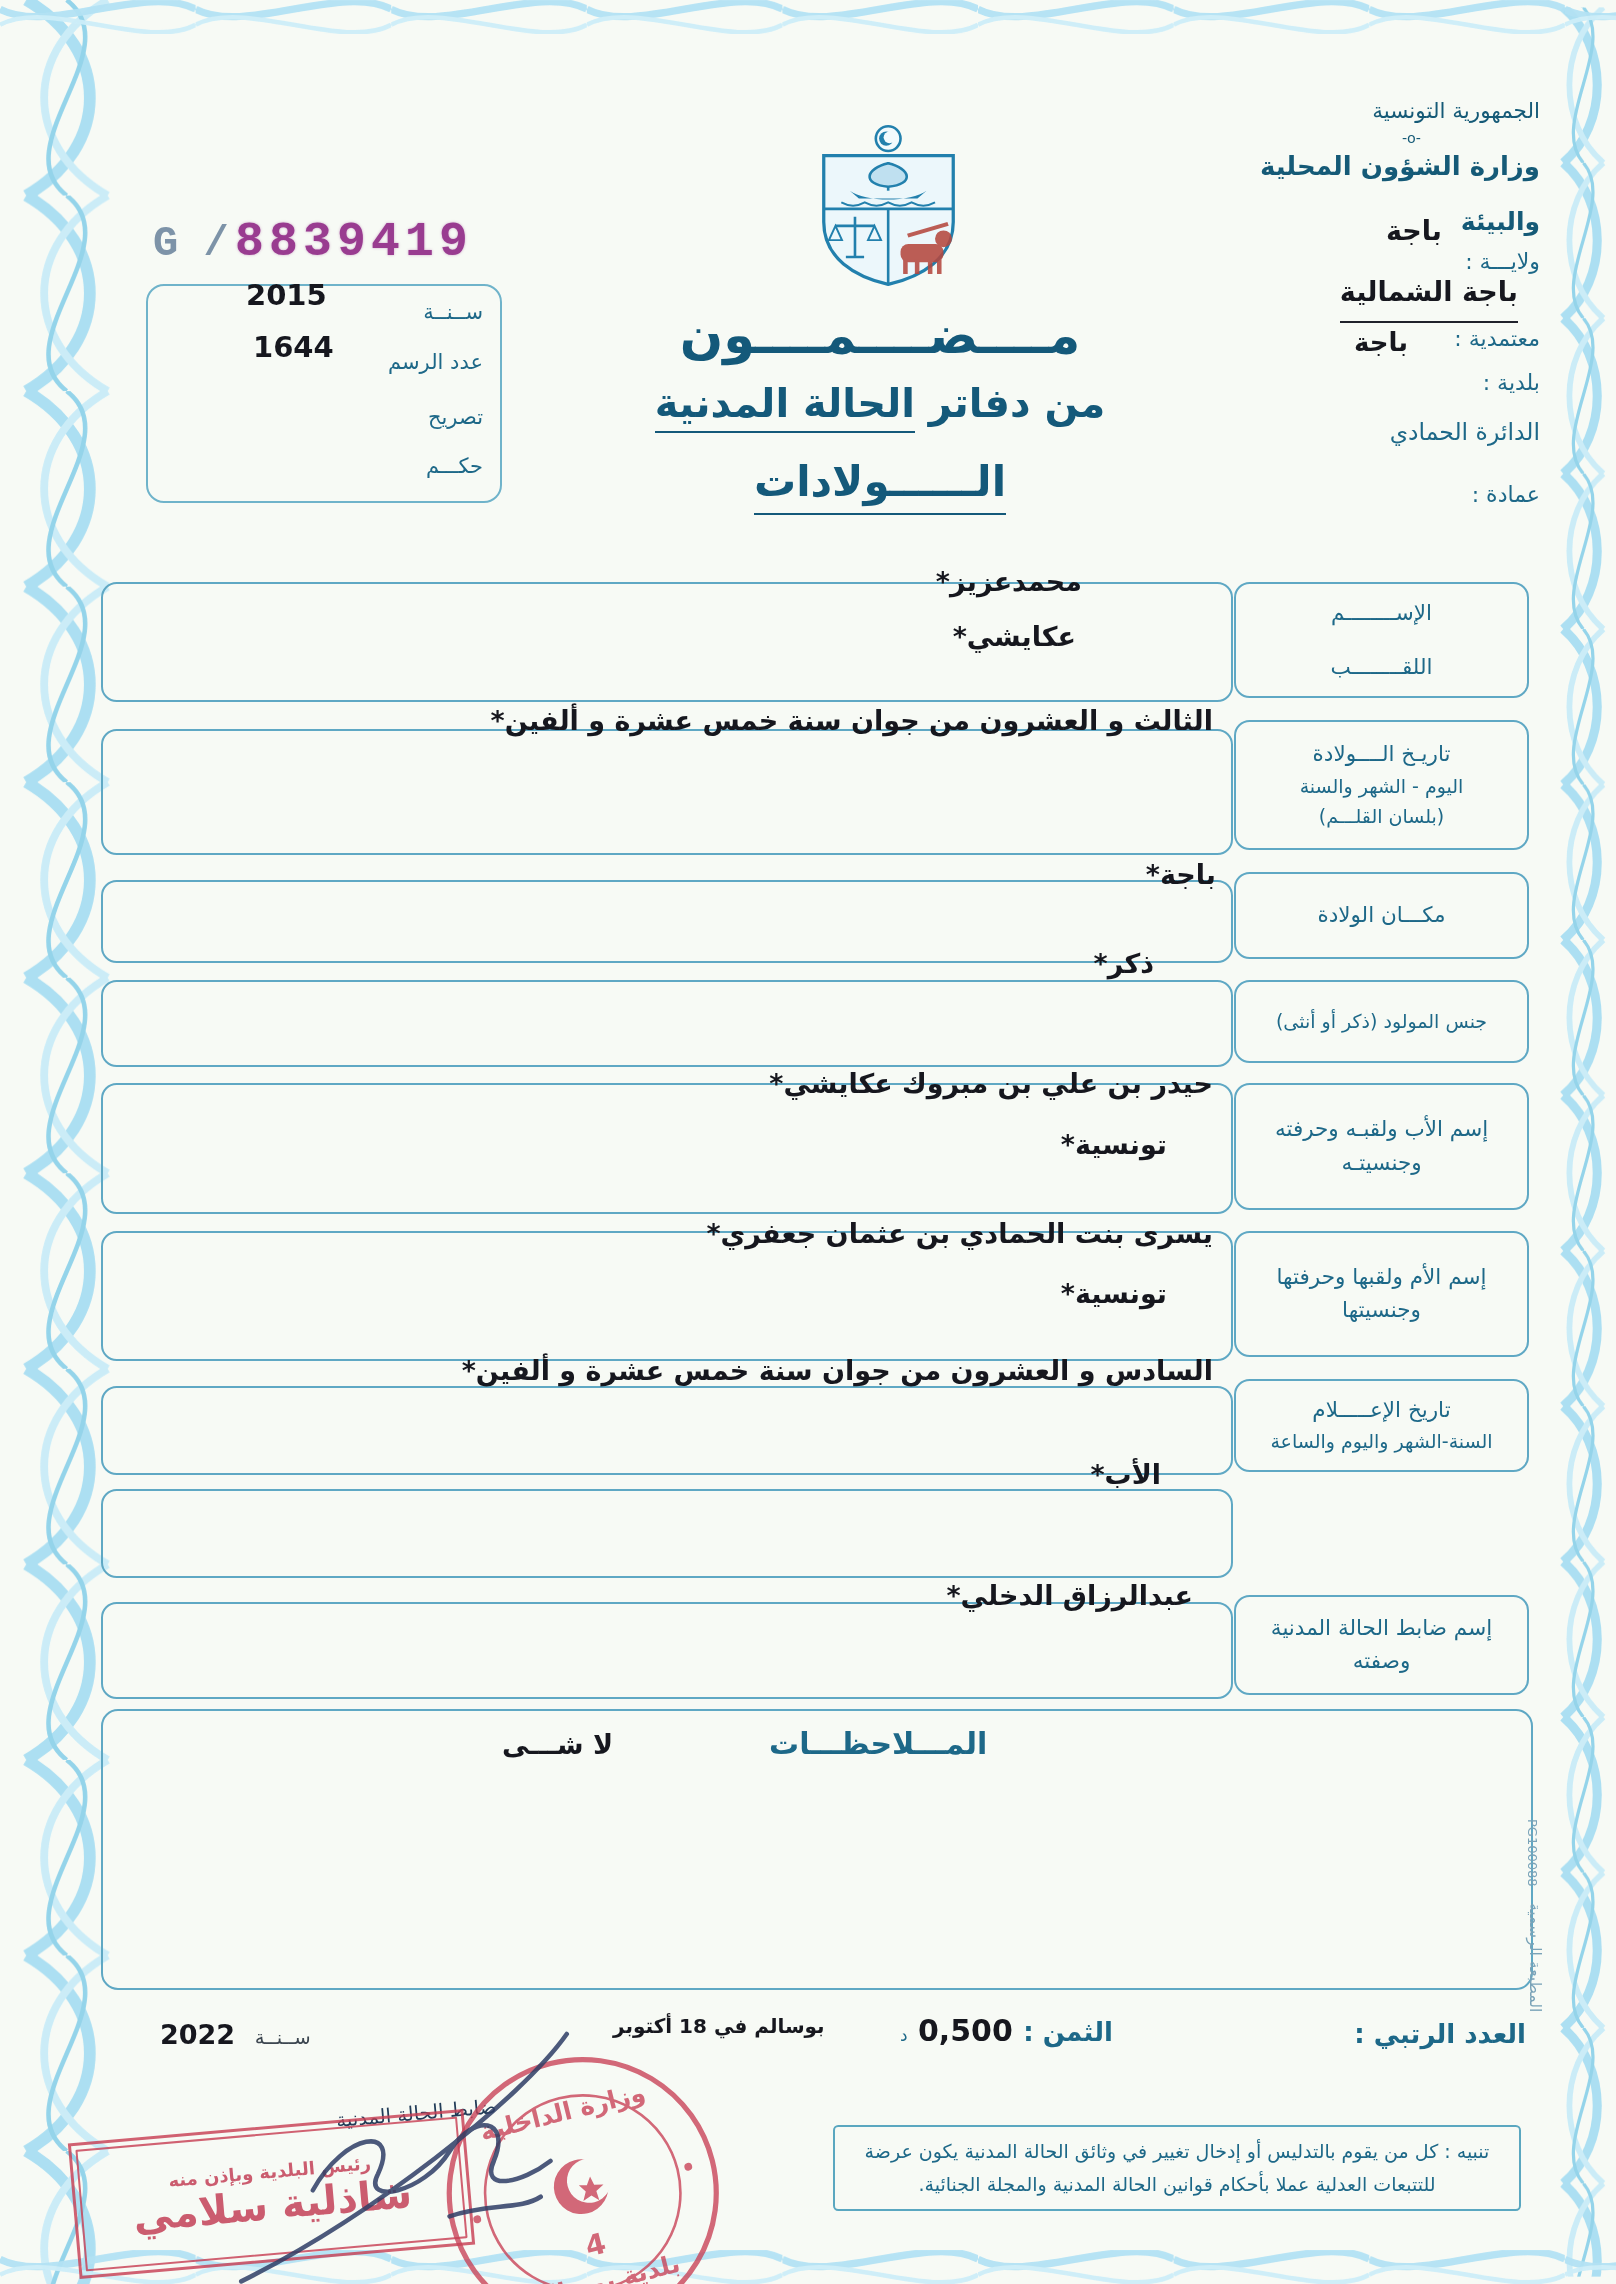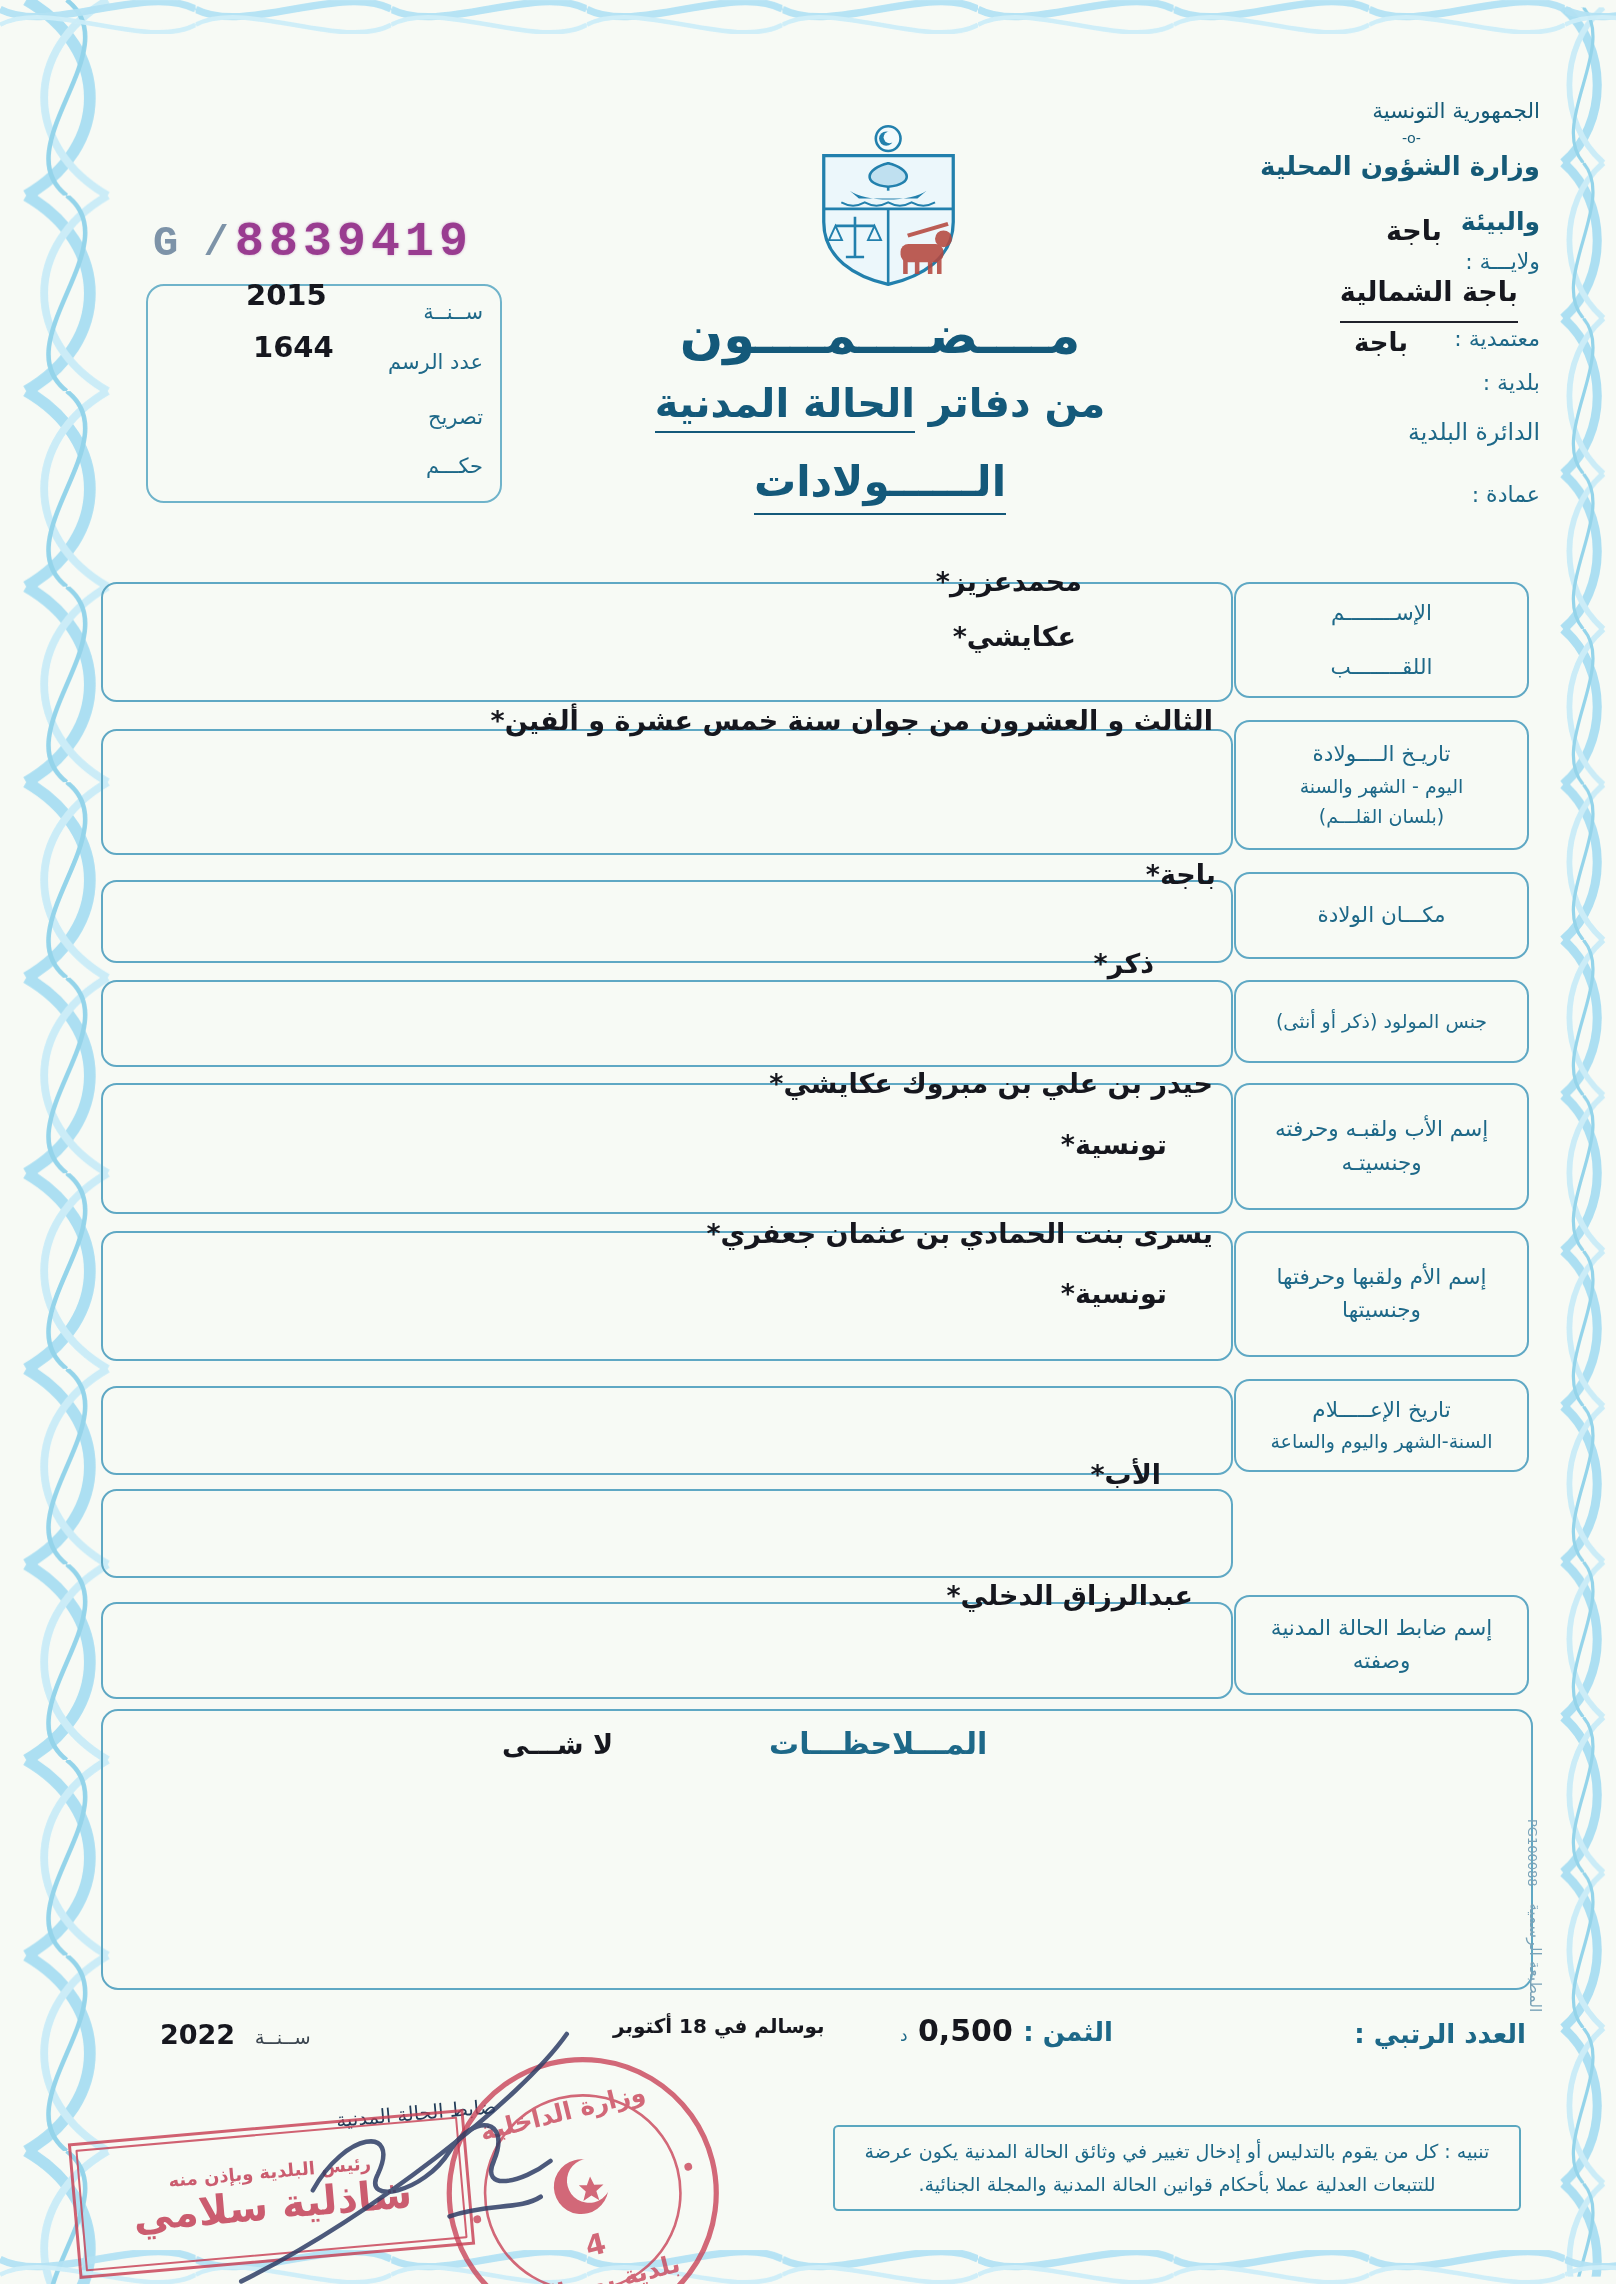--- a/index.html
+++ b/index.html
@@ -151,21 +151,21 @@
   <div class="hdr-line print-dark" style="top:98px;font-size:21.5px">الجمهورية التونسية</div>
   <div class="hdr-line print-dark" style="top:130px;font-size:14.3px;right:196px">-o-</div>
   <div class="hdr-line print-dark" style="top:151px;font-size:26px;font-weight:700">وزارة الشؤون المحلية</div>
   <div class="hdr-line print-dark" style="top:207px;font-size:25px;font-weight:700">والبيئة</div>
   <div class="abs typed" style="right:175px;top:215px;font-size:27px;z-index:2">باجة</div>
   <div class="hdr-line print" style="top:249px;font-size:22px">ولايـــة :</div>
   <div class="abs typed" style="right:99px;top:276px;font-size:27px;border-bottom:2.6px solid #20222b;padding-bottom:14px;z-index:2">باجة الشمالية</div>
   <div class="hdr-line print" style="top:326px;font-size:22px">معتمدية :</div>
   <div class="abs typed" style="right:209px;top:327px;font-size:26px;z-index:2">باجة</div>
   <div class="hdr-line print" style="top:370px;font-size:22px">بلدية :</div>
-  <div class="hdr-line print" style="top:418px;font-size:23.5px">الدائرة البلدية</div>
+  <div class="hdr-line print" style="top:418px;font-size:23.5px">الدائرة الحمادي</div>
   <div class="hdr-line print" style="top:482px;font-size:22px">عمادة :</div>
 
   <div class="record-box">
     <span class="rb-label" style="top:14.3px">ســنــة</span>
     <span class="rb-label" style="top:64px">عدد الرسم</span>
     <span class="rb-label" style="top:119px">تصريح</span>
     <span class="rb-label" style="top:168px">حكـــم</span>
   </div>
   <div class="abs typed" style="left:246px;top:278px;font-size:29px;z-index:3">2015</div>
   <div class="abs typed" style="left:253px;top:330px;font-size:29px;z-index:3">1644</div>
@@ -223,20 +223,21 @@
 
   <div class="val typed" style="right:535px;top:566px">محمدعزيز*</div>
   <div class="val typed" style="right:541px;top:621px">عكايشي*</div>
   <div class="val typed" style="right:404px;top:705px">الثالث و العشرون من جوان سنة خمس عشرة و ألفين*</div>
   <div class="val typed" style="right:401px;top:859px">باجة*</div>
   <div class="val typed" style="right:463px;top:948px">ذكر*</div>
   <div class="val typed" style="right:404px;top:1068px">حيدر بن علي بن مبروك عكايشي*</div>
   <div class="val typed" style="right:450px;top:1129px">تونسية*</div>
   <div class="val typed" style="right:404px;top:1218px">يسرى بنت الحمادي بن عثمان جعفري*</div>
   <div class="val typed" style="right:450px;top:1278px">تونسية*</div>
+  <div class="val typed" style="right:404px;top:1355px">السادس و العشرون من جوان سنة خمس عشرة و ألفين*</div>
   <div class="val typed" style="right:456px;top:1459px">الأب*</div>
   <div class="val typed" style="right:424px;top:1580px">عبدالرزاق الدخلي*</div>
 
   <div class="notes-box"></div>
   <div class="abs print" style="left:769px;top:1726px;font-size:30px;font-weight:700;z-index:2">المـــلاحظـــات</div>
   <div class="abs typed" style="left:502px;top:1729px;font-size:27px;z-index:2">لا شـــى</div>
 
   <div class="abs print" style="right:91px;top:2019px;font-size:26px;font-weight:700;z-index:2">العدد الرتبي :</div>
 
   <div class="abs" style="left:900px;top:2013px;display:flex;direction:rtl;gap:10.4px;align-items:baseline;z-index:2">

